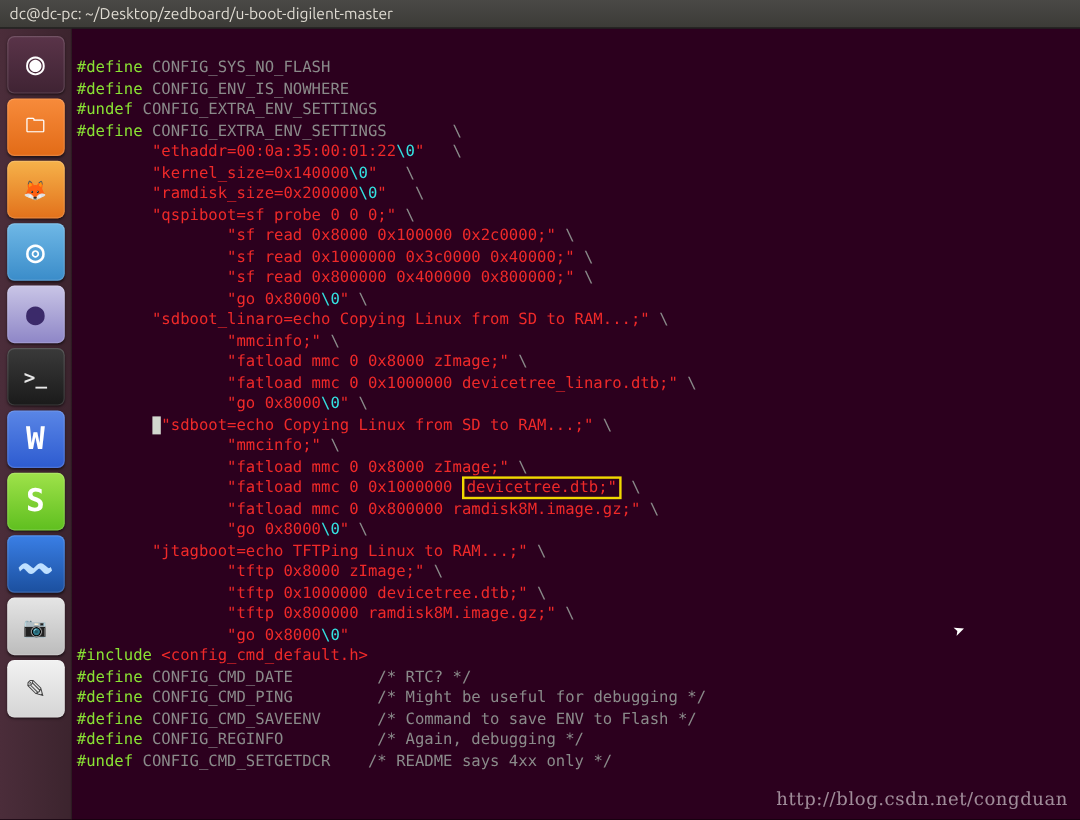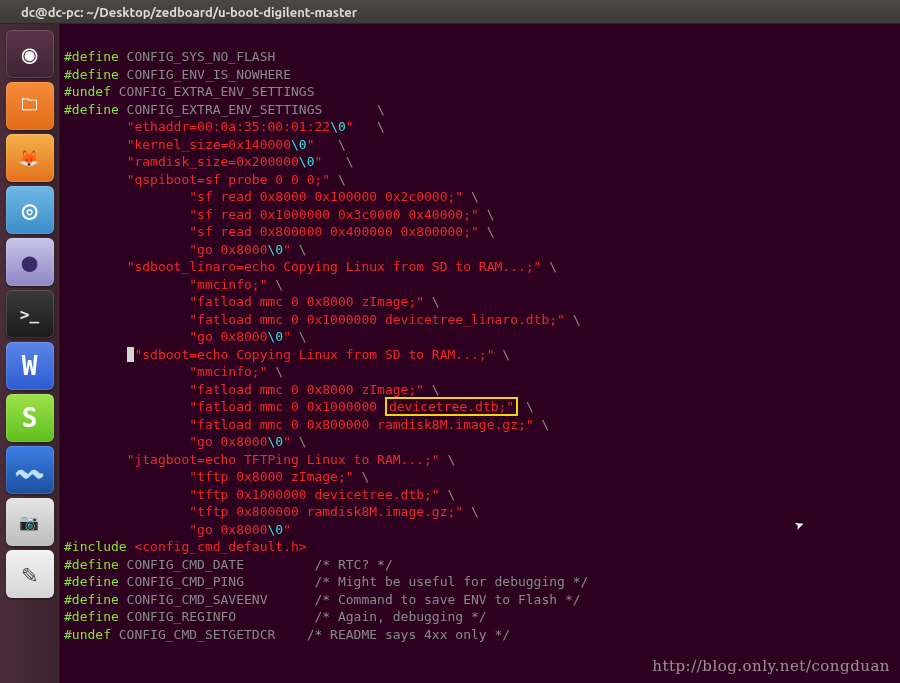--- a/index.html
+++ b/index.html
@@ -11,24 +11,24 @@
     height: 683px;
     overflow: hidden;
     position: relative;
   }
   .titlebar {
     height: 24px;
     background: linear-gradient(#4a4946, #3c3b37);
     color: #dfdbd2;
     display: flex;
     align-items: center;
-    padding: 0 21px;
+    padding: 0 8px;
     font-family: "Ubuntu", sans-serif;
     font-size: 13px;
-    font-weight: bold;
+    font-weight: normal;
     border-bottom: 1px solid #2b2a28;
     text-align: right;
   }
   .launcher {
     position: absolute;
     left: 0;
     top: 24px;
     width: 60px;
     height: calc(100% - 24px);
     background: linear-gradient(to right, #4b2d3a, #3c242e);
@@ -105,14 +105,14 @@
     <div class="launcher-item" style="background: linear-gradient(rgb(58, 58, 58), rgb(26, 26, 26)); color: rgb(232, 232, 232); font-size: 16px; font-weight: bold;">&gt;_</div>
     <div class="launcher-item" style="background: linear-gradient(rgb(90, 134, 230), rgb(45, 91, 208)); color: rgb(255, 255, 255); font-size: 26px; font-weight: bold;">W</div>
     <div class="launcher-item" style="background: linear-gradient(rgb(159, 226, 74), rgb(95, 191, 31)); color: rgb(255, 255, 255); font-size: 26px; font-weight: bold;">S</div>
     <div class="launcher-item" style="background: linear-gradient(rgb(58, 127, 230), rgb(27, 79, 158)); color: rgb(191, 224, 255); font-size: 26px; font-weight: bold;">〰</div>
     <div class="launcher-item" style="background: linear-gradient(rgb(229, 229, 229), rgb(188, 188, 188)); color: rgb(85, 85, 85); font-size: 16px; font-weight: bold;">📷</div>
     <div class="launcher-item" style="background: linear-gradient(rgb(242, 242, 242), rgb(213, 213, 213)); color: rgb(68, 68, 68); font-size: 26px; font-weight: bold;">✎</div>
   </div>
 
 <div class="terminal" id="term"><div><span class="c-green">#define</span><span class="c-gray"> CONFIG_SYS_NO_FLASH</span></div><div><span class="c-green">#define</span><span class="c-gray"> CONFIG_ENV_IS_NOWHERE</span></div><div><span></span></div><div><span class="c-green">#undef</span><span class="c-gray"> CONFIG_EXTRA_ENV_SETTINGS</span></div><div><span class="c-green">#define</span><span class="c-gray"> CONFIG_EXTRA_ENV_SETTINGS       \</span></div><div><span>        </span><span class="c-red">"ethaddr=00:0a:35:00:01:22</span><span class="c-cyan">\0</span><span class="c-red">"</span><span class="c-gray">   \</span></div><div><span>        </span><span class="c-red">"kernel_size=0x140000</span><span class="c-cyan">\0</span><span class="c-red">"</span><span class="c-gray">   \</span></div><div><span>        </span><span class="c-red">"ramdisk_size=0x200000</span><span class="c-cyan">\0</span><span class="c-red">"</span><span class="c-gray">   \</span></div><div><span>        </span><span class="c-red">"qspiboot=sf probe 0 0 0;"</span><span class="c-gray"> \</span></div><div><span>                </span><span class="c-red">"sf read 0x8000 0x100000 0x2c0000;"</span><span class="c-gray"> \</span></div><div><span>                </span><span class="c-red">"sf read 0x1000000 0x3c0000 0x40000;"</span><span class="c-gray"> \</span></div><div><span>                </span><span class="c-red">"sf read 0x800000 0x400000 0x800000;"</span><span class="c-gray"> \</span></div><div><span>                </span><span class="c-red">"go 0x8000</span><span class="c-cyan">\0</span><span class="c-red">"</span><span class="c-gray"> \</span></div><div><span>        </span><span class="c-red">"sdboot_linaro=echo Copying Linux from SD to RAM...;"</span><span class="c-gray"> \</span></div><div><span>                </span><span class="c-red">"mmcinfo;"</span><span class="c-gray"> \</span></div><div><span>                </span><span class="c-red">"fatload mmc 0 0x8000 zImage;"</span><span class="c-gray"> \</span></div><div><span>                </span><span class="c-red">"fatload mmc 0 0x1000000 devicetree_linaro.dtb;"</span><span class="c-gray"> \</span></div><div><span>                </span><span class="c-red">"go 0x8000</span><span class="c-cyan">\0</span><span class="c-red">"</span><span class="c-gray"> \</span></div><div><span>        </span><span class="cursor"> </span><span class="c-red">"sdboot=echo Copying Linux from SD to RAM...;"</span><span class="c-gray"> \</span></div><div><span>                </span><span class="c-red">"mmcinfo;"</span><span class="c-gray"> \</span></div><div><span>                </span><span class="c-red">"fatload mmc 0 0x8000 zImage;"</span><span class="c-gray"> \</span></div><div><span>                </span><span class="c-red">"fatload mmc 0 0x1000000 </span><span class="c-red hl-box">devicetree.dtb;"</span><span class="c-gray"> \</span></div><div><span>                </span><span class="c-red">"fatload mmc 0 0x800000 ramdisk8M.image.gz;"</span><span class="c-gray"> \</span></div><div><span>                </span><span class="c-red">"go 0x8000</span><span class="c-cyan">\0</span><span class="c-red">"</span><span class="c-gray"> \</span></div><div><span>        </span><span class="c-red">"jtagboot=echo TFTPing Linux to RAM...;"</span><span class="c-gray"> \</span></div><div><span>                </span><span class="c-red">"tftp 0x8000 zImage;"</span><span class="c-gray"> \</span></div><div><span>                </span><span class="c-red">"tftp 0x1000000 devicetree.dtb;"</span><span class="c-gray"> \</span></div><div><span>                </span><span class="c-red">"tftp 0x800000 ramdisk8M.image.gz;"</span><span class="c-gray"> \</span></div><div><span>                </span><span class="c-red">"go 0x8000</span><span class="c-cyan">\0</span><span class="c-red">"</span></div><div><span></span></div><div><span class="c-green">#include </span><span class="c-red">&lt;config_cmd_default.h&gt;</span></div><div><span class="c-green">#define</span><span class="c-gray"> CONFIG_CMD_DATE         </span><span class="c-gray">/* RTC? */</span></div><div><span class="c-green">#define</span><span class="c-gray"> CONFIG_CMD_PING         </span><span class="c-gray">/* Might be useful for debugging */</span></div><div><span class="c-green">#define</span><span class="c-gray"> CONFIG_CMD_SAVEENV      </span><span class="c-gray">/* Command to save ENV to Flash */</span></div><div><span class="c-green">#define</span><span class="c-gray"> CONFIG_REGINFO          </span><span class="c-gray">/* Again, debugging */</span></div><div><span class="c-green">#undef</span><span class="c-gray"> CONFIG_CMD_SETGETDCR    </span><span class="c-gray">/* README says 4xx only */</span></div></div>
 
-<div class="watermark">http://blog.only.net/congduan</div>
+<div class="watermark">http://blog.csdn.net/congduan</div>
 <div class="cursor-arrow">➤</div>
 
 </body></html>

